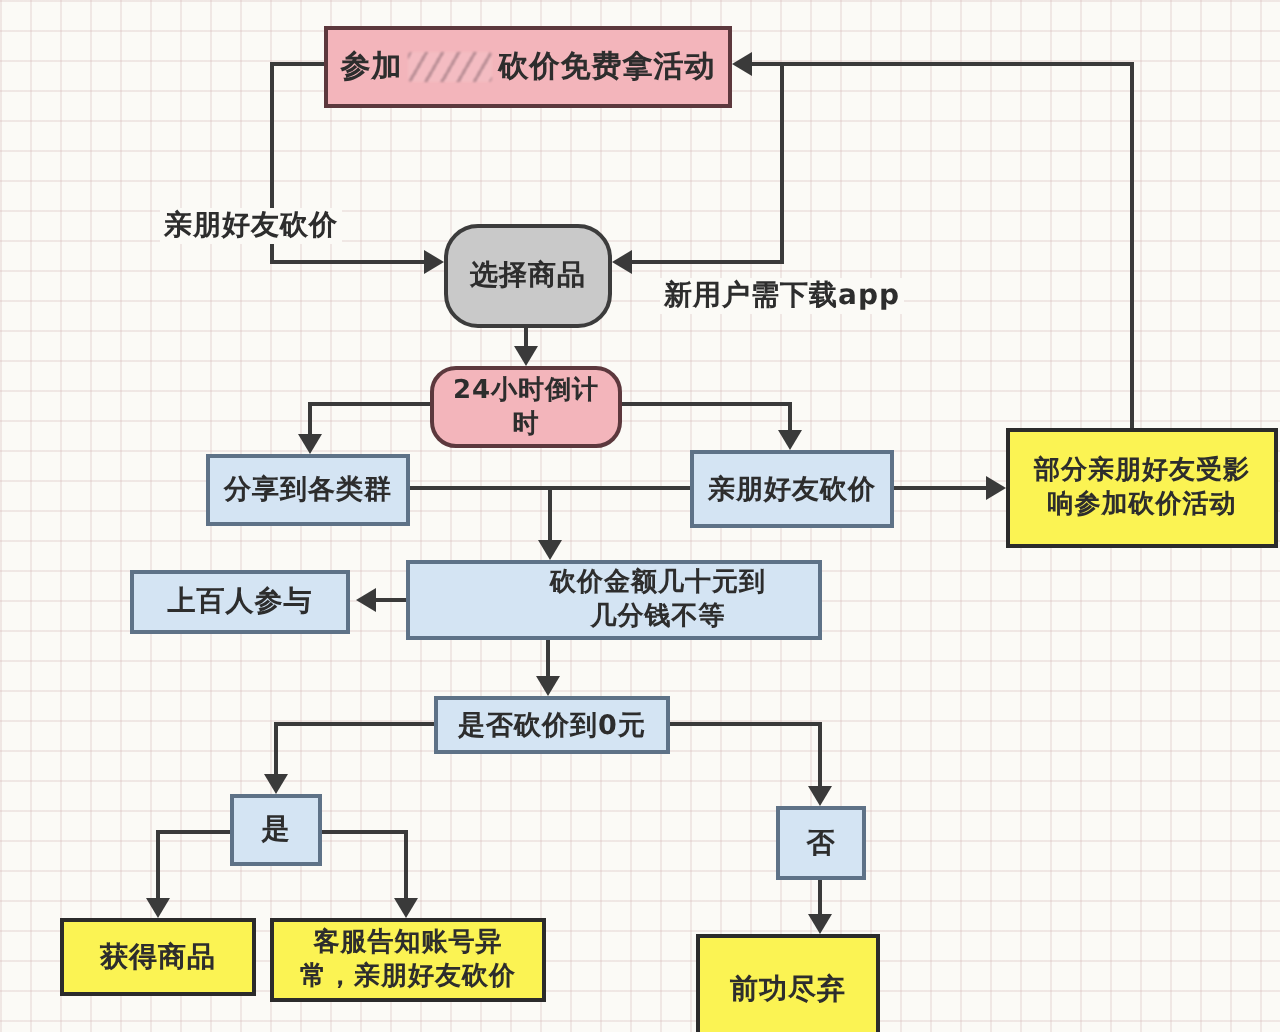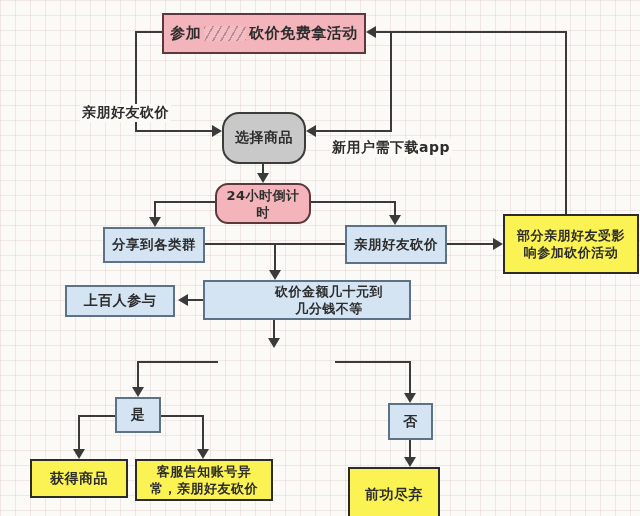--- a/index.html
+++ b/index.html
@@ -136,20 +136,23 @@
 
   <div class="node blue two" style="left:203px;top:280px;width:208px;height:40px;padding-left:44px;">
     <span style="display:block">砍价金额几十元到</span>
     <span style="display:block">几分钱不等</span>
   </div>
 
   <div class="node blue" style="left:65px;top:285px;width:110px;height:32px;">
     <span>上百人参与</span>
   </div>
 
+  <div class="node blue" style="left:217px;top:348px;width:118px;height:29px;font-size:13.5px;">
+    <span>是否砍价到0元</span>
+  </div>
 
   <div class="node blue" style="left:115px;top:397px;width:46px;height:36px;">
     <span>是</span>
   </div>
 
   <div class="node blue" style="left:388px;top:403px;width:45px;height:37px;">
     <span>否</span>
   </div>
 
   <div class="node yellow" style="left:30px;top:459px;width:98px;height:39px;">

